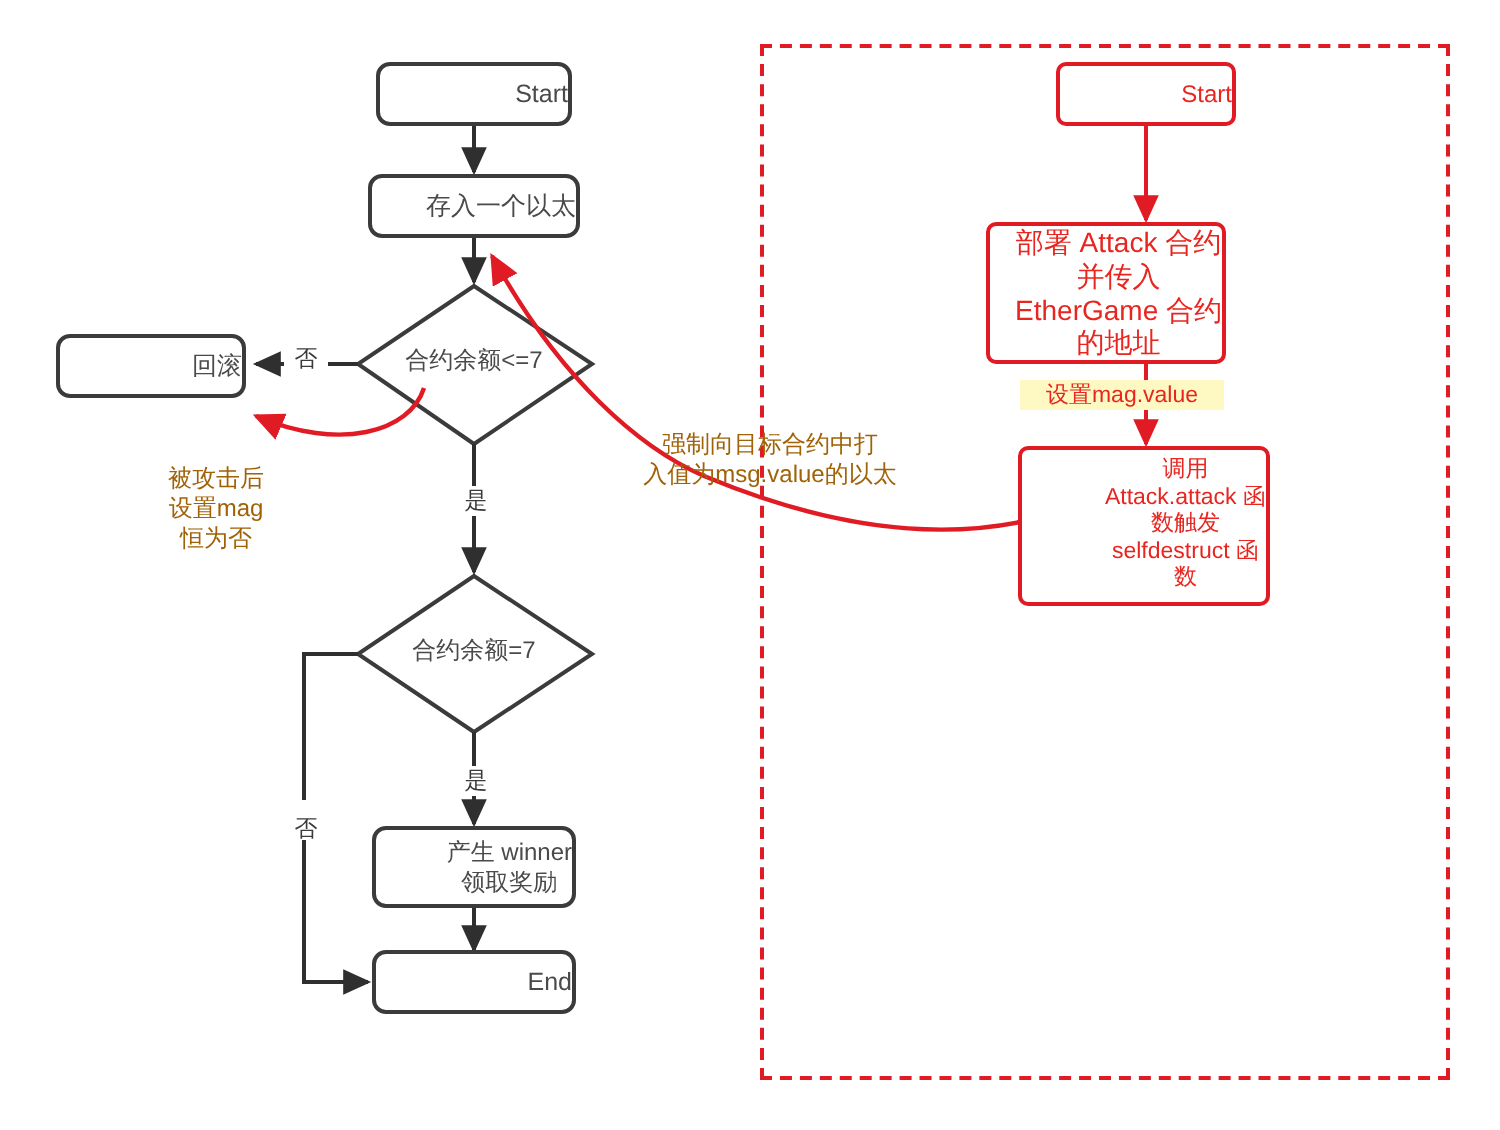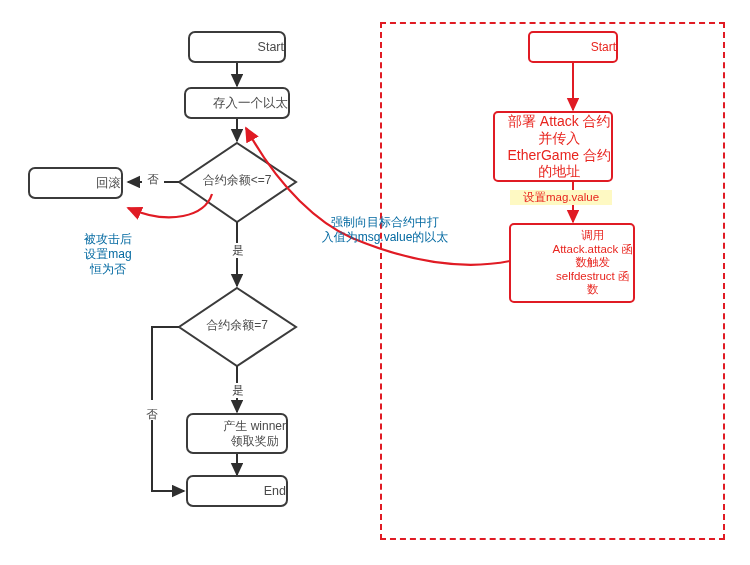--- a/index.html
+++ b/index.html
@@ -78,21 +78,21 @@
     position: absolute;
     font-size: 11.5px;
     color: #3b3b3b;
     background: #ffffff;
     writing-mode: vertical-rl;
     text-orientation: upright;
     letter-spacing: 0;
   }
   .annot-red {
     position: absolute;
-    color: #0369a1;
+    color: #a16207;
     font-size: 12px;
     line-height: 1.25;
     text-align: center;
     white-space: pre-line;
   }
   .dashed-region {
     position: absolute;
     border: 2px dashed #e01b24;
     box-sizing: border-box;
     background: transparent;

